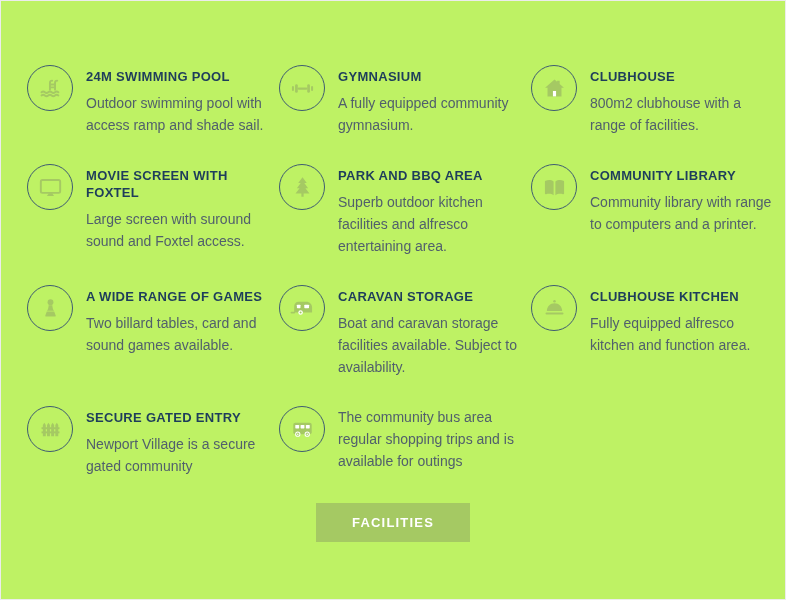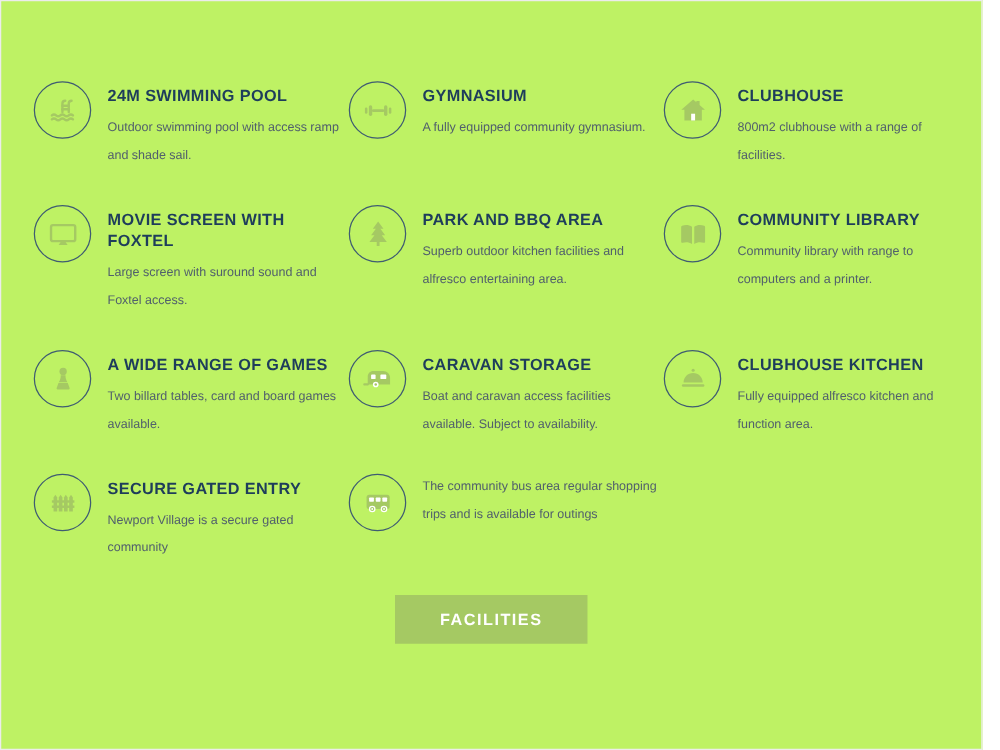--- a/index.html
+++ b/index.html
@@ -37,21 +37,21 @@
     margin:3px 0 7px 0;
     font-size:13px;
     font-weight:bold;
     letter-spacing:.3px;
     line-height:17px;
     color:#1e3d5b;
     text-transform:uppercase;
   }
   .feature-desc{
     margin:0;
-    font-size:10px;
+    font-size:14px;
     line-height:22px;
     color:#51606c;
     max-width:188px;
   }
   .cta-wrap{text-align:center;margin-top:26px;padding-right:26px;}
   .cta-button{
     display:inline-block;
     background:#a5c963;
     color:#ffffff;
     border:none;
@@ -156,38 +156,38 @@
     <div class="feature">
       <span class="icon-circle">
         <svg width="27" height="27" viewBox="0 0 24 24" fill="currentColor">
           <circle cx="12" cy="6.4" r="2.6"></circle>
           <path d="M10.3 9h3.4c-.1 1.9.5 3.6 1.4 5h-6.2c.9-1.4 1.5-3.1 1.4-5z"></path>
           <path d="M8.7 14.6h6.6l1.3 3.6c.2.5-.2 1-.7 1H8.1c-.5 0-.9-.5-.7-1l1.3-3.6z"></path>
         </svg>
       </span>
       <div class="feature-text">
         <h3 class="feature-title">A WIDE RANGE OF GAMES</h3>
-        <p class="feature-desc">Two billard tables, card and board games available.</p>
+        <p class="feature-desc">Two billard tables, card and sound games available.</p>
       </div>
     </div>
 
     <div class="feature">
       <span class="icon-circle">
         <svg width="27" height="27" viewBox="0 0 24 24">
           <path fill="currentColor" d="M4.6 15.6V9.9C4.6 7.7 6.4 6 8.5 6h7c2.8 0 5 2.2 5 5v4.6H4.6z"></path>
           <rect x="13.6" y="8.6" width="4.2" height="3.2" rx="0.6" fill="#fff"></rect>
           <rect x="7" y="8.6" width="3.2" height="3.2" rx="0.6" fill="#fff"></rect>
           <circle cx="10.3" cy="15.6" r="2" fill="#fff"></circle>
           <circle cx="10.3" cy="15.6" r="0.9" fill="currentColor"></circle>
           <path d="M2.2 15.6h2.4" stroke="currentColor" stroke-width="1.6" stroke-linecap="round"></path>
         </svg>
       </span>
       <div class="feature-text">
         <h3 class="feature-title">CARAVAN STORAGE</h3>
-        <p class="feature-desc">Boat and caravan access facilities available. Subject to availability.</p>
+        <p class="feature-desc">Boat and caravan storage facilities available. Subject to availability.</p>
       </div>
     </div>
 
     <div class="feature">
       <span class="icon-circle">
         <svg width="27" height="27" viewBox="0 0 24 24" fill="currentColor">
           <circle cx="12" cy="5.5" r="1.1"></circle>
           <path d="M5.2 14.2c0-3.8 3-6.8 6.8-6.8s6.8 3 6.8 6.8H5.2z"></path>
           <rect x="4" y="15.5" width="16" height="1.8" rx="0.9"></rect>
         </svg>

